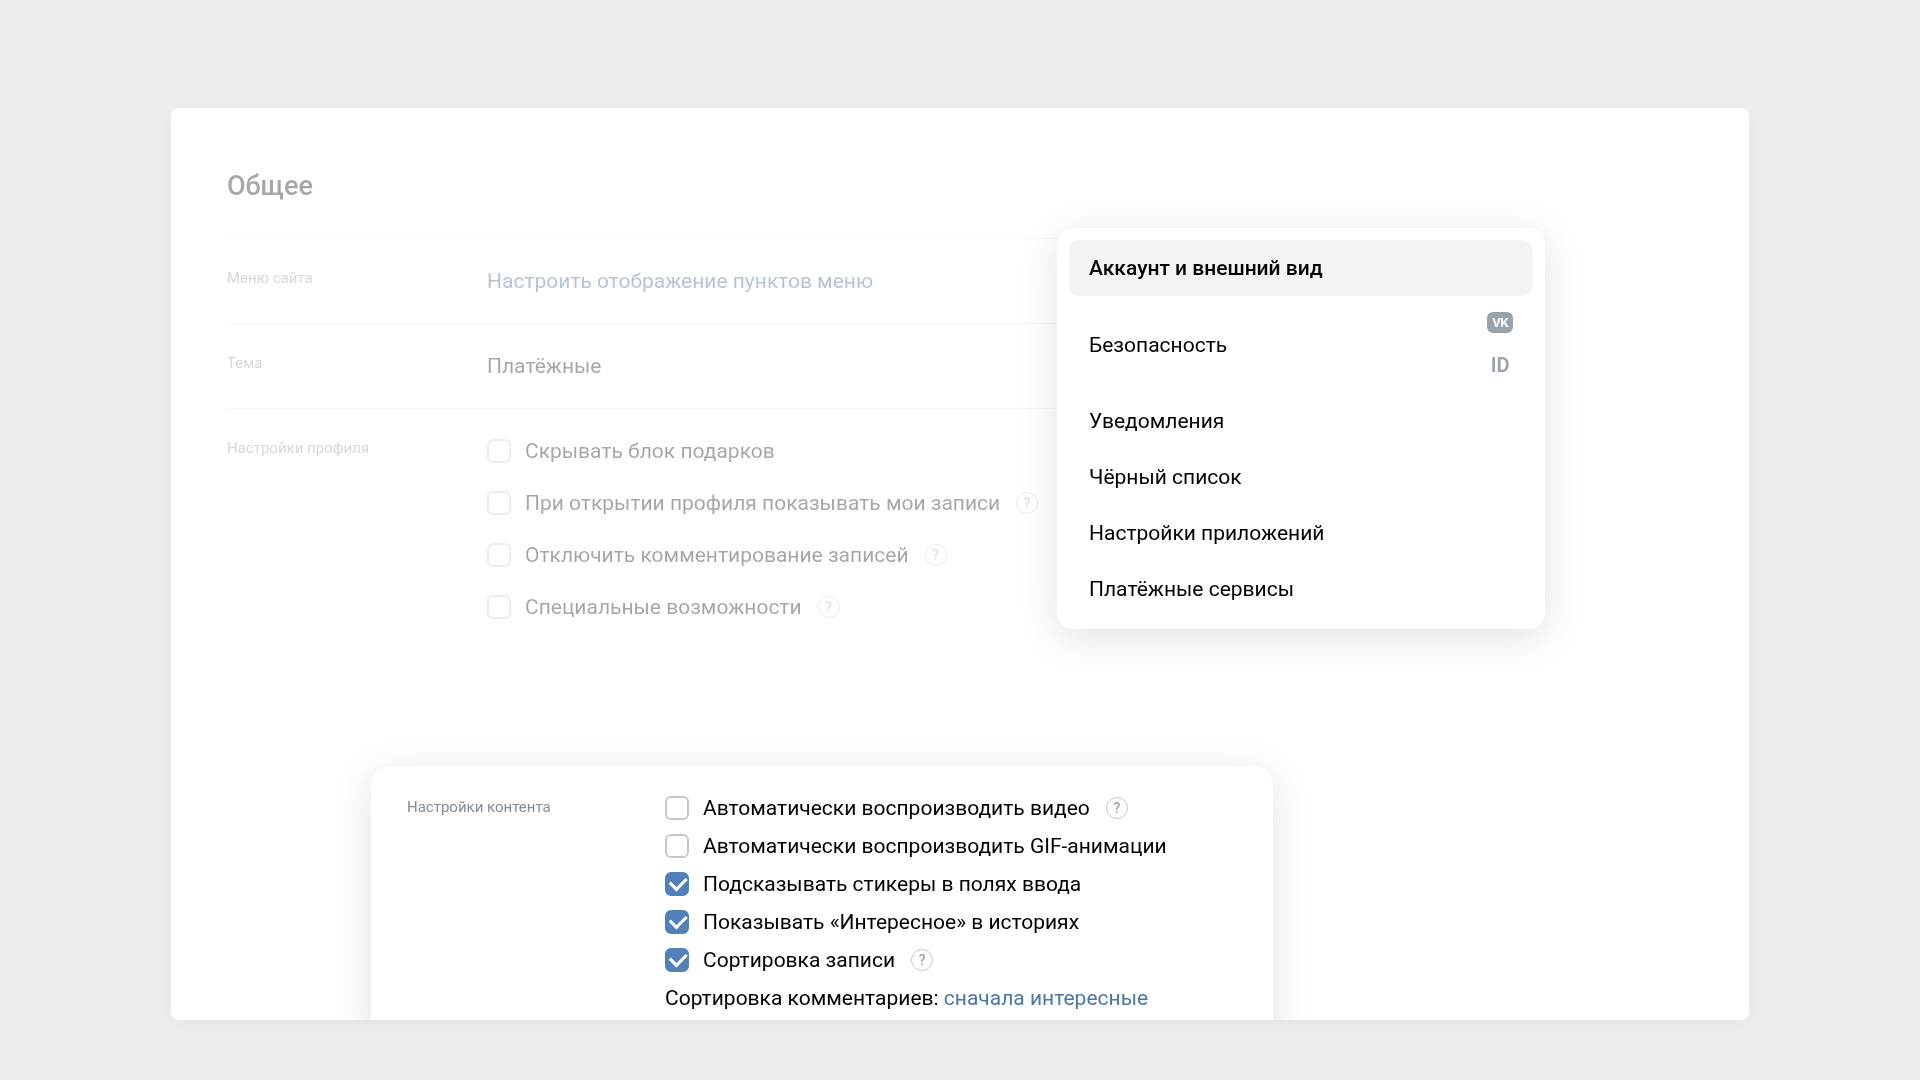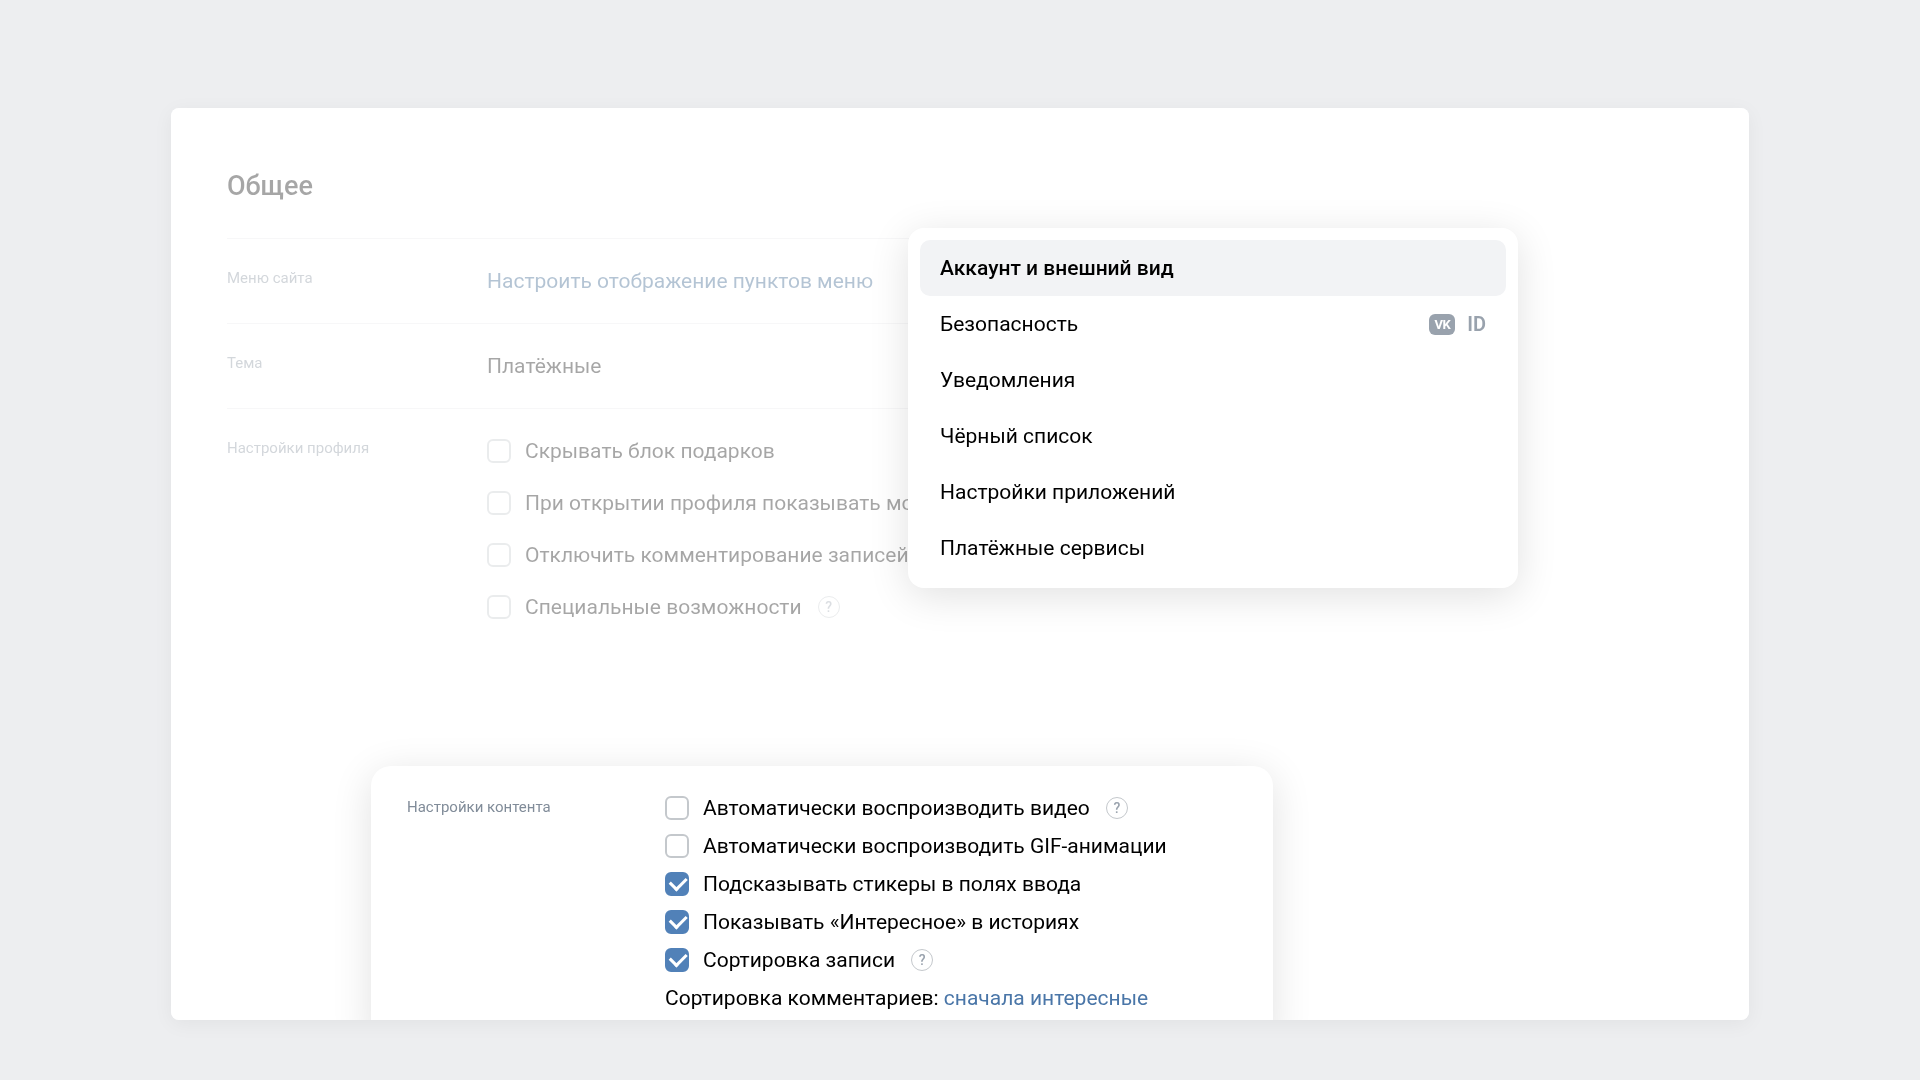--- a/index.html
+++ b/index.html
@@ -143,22 +143,22 @@
       width: 258px;
       padding-top: 2px;
     }
     .content-card .checkbox-list {
       gap: 14px;
     }
     
     .sidebar {
       position: absolute;
       top: 120px;
-      right: 231px;
-      width: 610px;
+      right: 204px;
+      width: 488px;
       background: #fff;
       border-radius: 16px;
       box-shadow: 0 8px 40px rgba(0,0,0,0.12);
       padding: 12px;
       z-index: 5;
     }
     .sidebar-item {
       padding: 16px 20px;
       font-size: 21px;
       color: #000;
@@ -168,24 +168,25 @@
       align-items: center;
       justify-content: space-between;
     }
     .sidebar-item.active {
       background: #f2f3f5;
       font-weight: 500;
     }
     .vk-id-badge {
       display: flex;
       align-items: center;
-      gap: 12px;
+      gap: 20px;
       color: #99a2ad;
       font-size: 20px;
       font-weight: 600;
+      flex-direction: column;
     }
     .vk-id-badge .vk-box {
       background: #99a2ad;
       color: #fff;
       font-size: 13px;
       font-weight: 700;
       border-radius: 6px;
       padding: 3px 5px;
       letter-spacing: -0.5px;
     }

